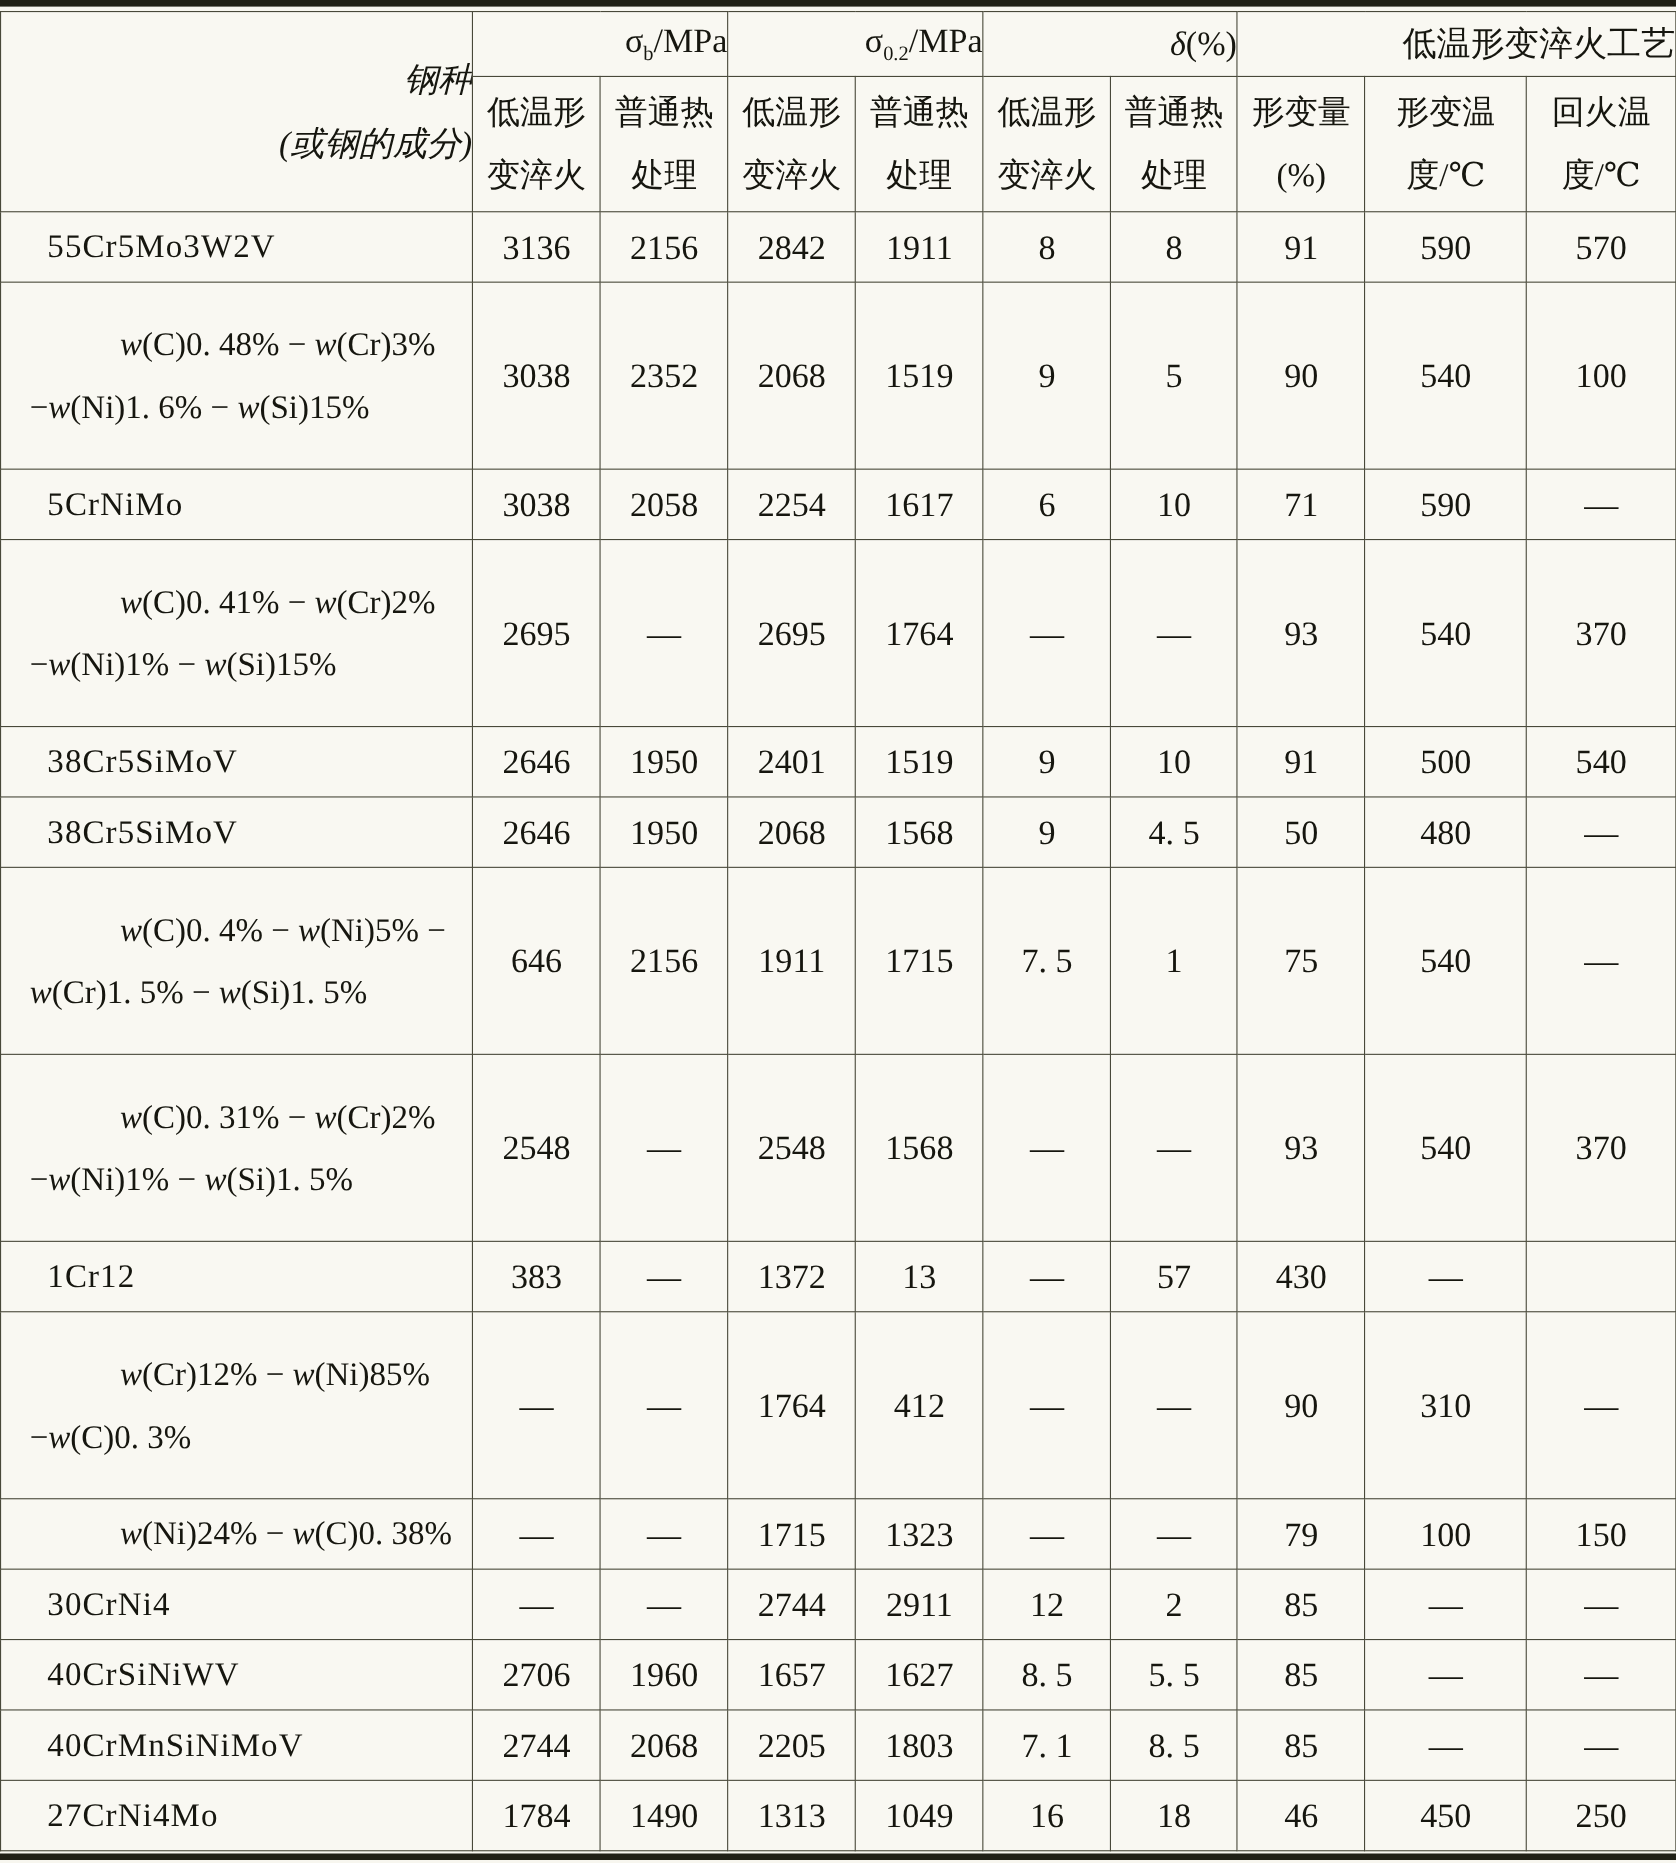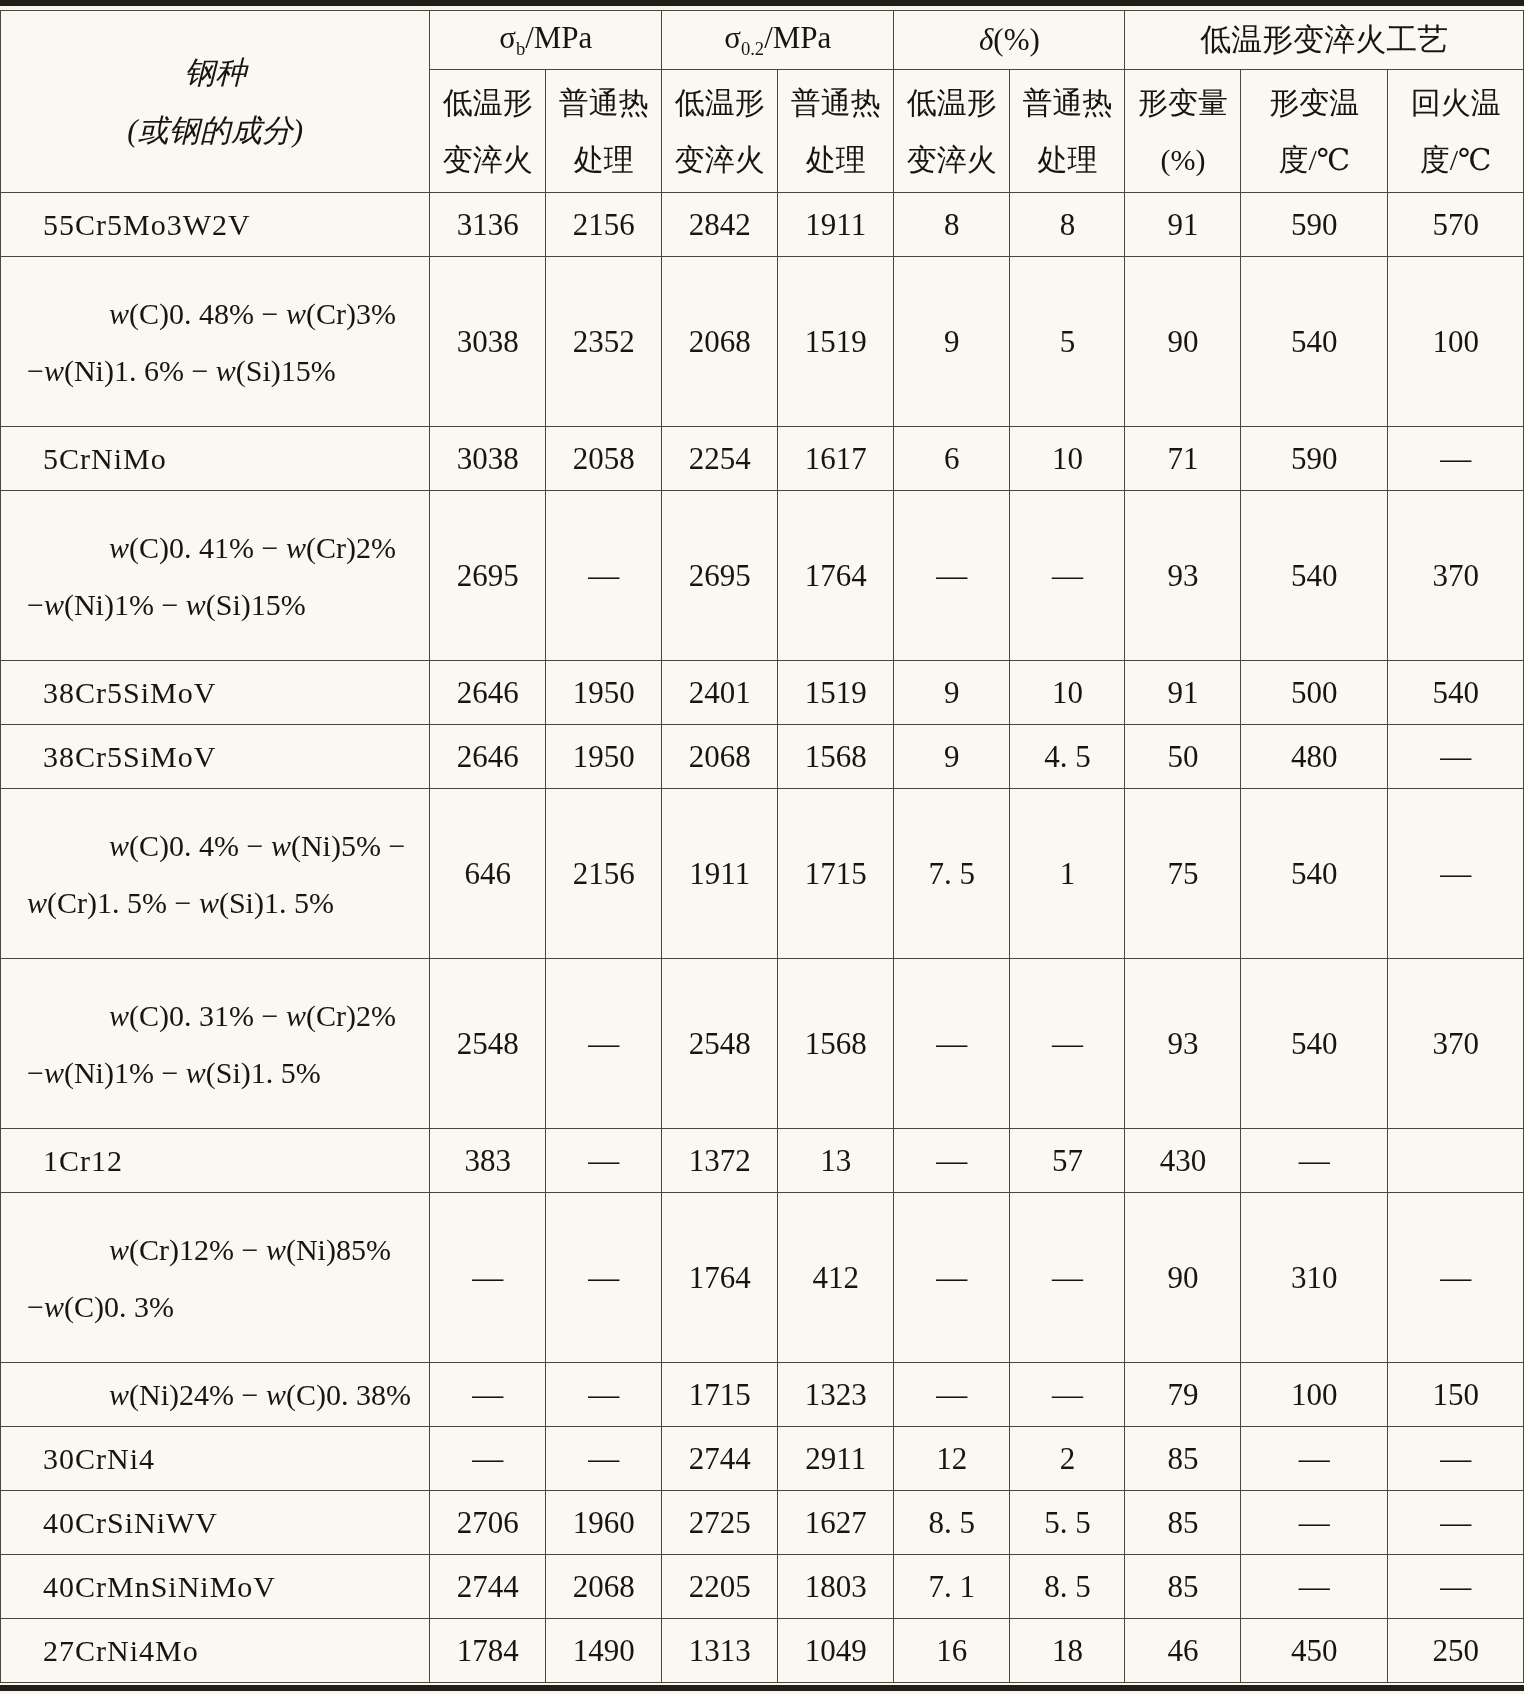--- a/index.html
+++ b/index.html
@@ -35,21 +35,21 @@
     vertical-align: middle;
     overflow: hidden;
   }
   th.steel-head {
     font-size: 31px;
     white-space: pre-line;
     line-height: 1.85;
     text-align: center;
     font-style: italic;
   }
-  tr.top-band th { height: 58px; font-size: 31px; text-align: center; }
+  tr.top-band th { height: 58px; font-size: 31px; text-align: right; }
   tr.sub-band th {
     height: 122px;
     font-size: 30px;
     white-space: pre-line;
     line-height: 1.9;
     text-align: center;
   }
   sub { font-size: 0.6em; }
   .it { font-style: italic; }
   td { text-align: center; font-size: 31px; }
@@ -277,21 +277,21 @@
           <td>12</td>
           <td>2</td>
           <td>85</td>
           <td>—</td>
           <td>—</td>
         </tr>
         <tr class="single">
           <td class="name">40CrSiNiWV</td>
           <td>2706</td>
           <td>1960</td>
-          <td>2725</td>
+          <td>1657</td>
           <td>1627</td>
           <td>8. 5</td>
           <td>5. 5</td>
           <td>85</td>
           <td>—</td>
           <td>—</td>
         </tr>
         <tr class="single">
           <td class="name">40CrMnSiNiMoV</td>
           <td>2744</td>

